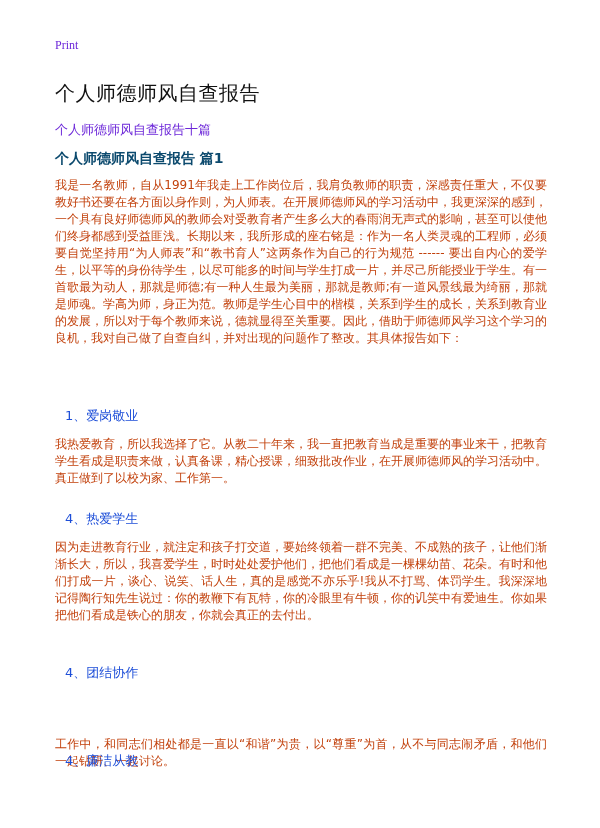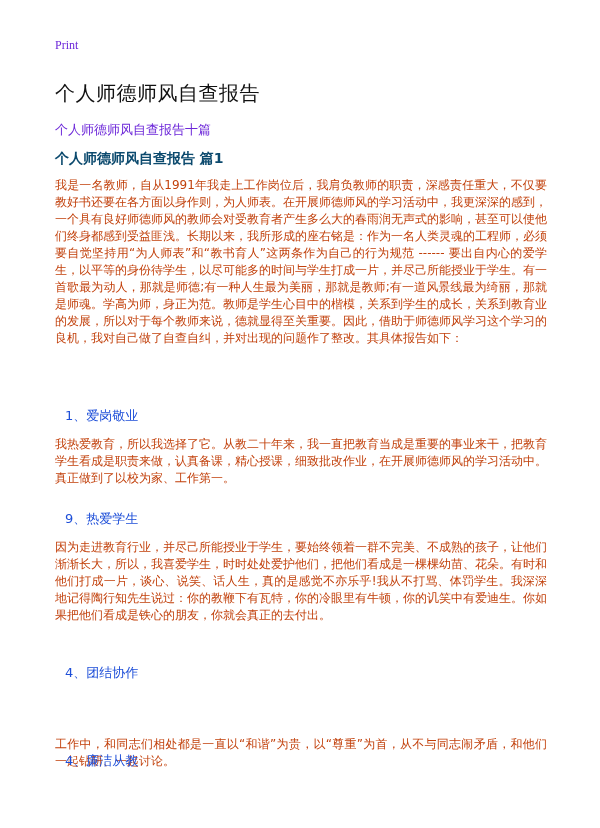--- a/index.html
+++ b/index.html
@@ -90,22 +90,22 @@
   <div class="subtitle">个人师德师风自查报告十篇</div>
 
   <div class="section-heading">个人师德师风自查报告 篇1</div>
 
   <div id="p1" class="body-block">我是一名教师，自从1991年我走上工作岗位后，我肩负教师的职责，深感责任重大，不仅要教好书还要在各方面以身作则，为人师表。在开展师德师风的学习活动中，我更深深的感到，一个具有良好师德师风的教师会对受教育者产生多么大的春雨润无声式的影响，甚至可以使他们终身都感到受益匪浅。长期以来，我所形成的座右铭是：作为一名人类灵魂的工程师，必须要自觉坚持用“为人师表”和“教书育人”这两条作为自己的行为规范 ------ 要出自内心的爱学生，以平等的身份待学生，以尽可能多的时间与学生打成一片，并尽己所能授业于学生。有一首歌最为动人，那就是师德;有一种人生最为美丽，那就是教师;有一道风景线最为绮丽，那就是师魂。学高为师，身正为范。教师是学生心目中的楷模，关系到学生的成长，关系到教育业的发展，所以对于每个教师来说，德就显得至关重要。因此，借助于师德师风学习这个学习的良机，我对自己做了自查自纠，并对出现的问题作了整改。其具体报告如下：</div>
 
   <div id="h1" class="item-heading">1、爱岗敬业</div>
 
   <div id="p2" class="body-block">我热爱教育，所以我选择了它。从教二十年来，我一直把教育当成是重要的事业来干，把教育学生看成是职责来做，认真备课，精心授课，细致批改作业，在开展师德师风的学习活动中。真正做到了以校为家、工作第一。</div>
 
-  <div id="h2" class="item-heading">9、热爱学生</div>
+  <div id="h2" class="item-heading">4、热爱学生</div>
 
-  <div id="p3" class="body-block">因为走进教育行业，并尽己所能授业于学生，要始终领着一群不完美、不成熟的孩子，让他们渐渐长大，所以，我喜爱学生，时时处处爱护他们，把他们看成是一棵棵幼苗、花朵。有时和他们打成一片，谈心、说笑、话人生，真的是感觉不亦乐乎!我从不打骂、体罚学生。我深深地记得陶行知先生说过：你的教鞭下有瓦特，你的冷眼里有牛顿，你的讥笑中有爱迪生。你如果把他们看成是铁心的朋友，你就会真正的去付出。</div>
+  <div id="p3" class="body-block">因为走进教育行业，就注定和孩子打交道，要始终领着一群不完美、不成熟的孩子，让他们渐渐长大，所以，我喜爱学生，时时处处爱护他们，把他们看成是一棵棵幼苗、花朵。有时和他们打成一片，谈心、说笑、话人生，真的是感觉不亦乐乎!我从不打骂、体罚学生。我深深地记得陶行知先生说过：你的教鞭下有瓦特，你的冷眼里有牛顿，你的讥笑中有爱迪生。你如果把他们看成是铁心的朋友，你就会真正的去付出。</div>
 
   <div id="h3" class="item-heading">4、团结协作</div>
 
   <div id="p4" class="body-block">工作中，和同志们相处都是一直以“和谐”为贵，以“尊重”为首，从不与同志闹矛盾，和他们一起钻研、一起讨论。</div>
 
   <div id="h4" class="item-heading">4、廉洁从教</div>
 </div>
 
 </body></html>

